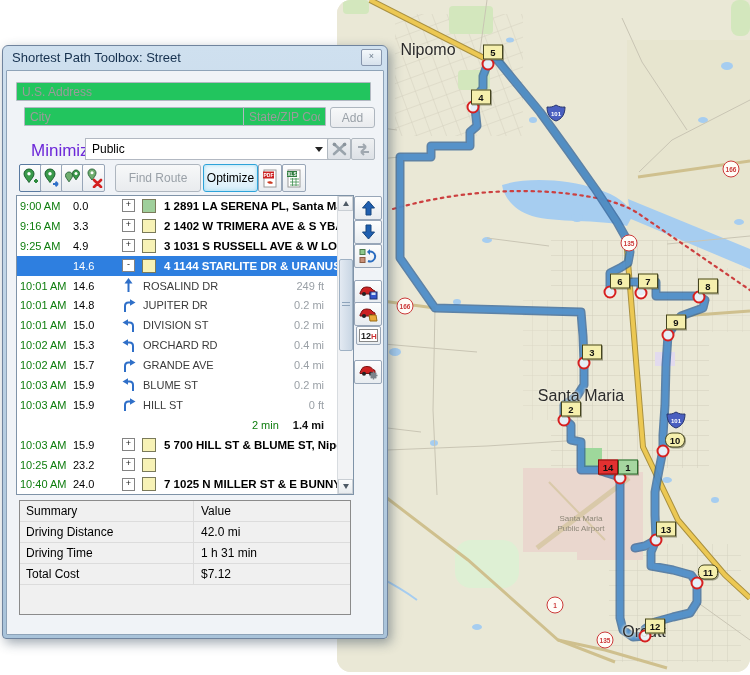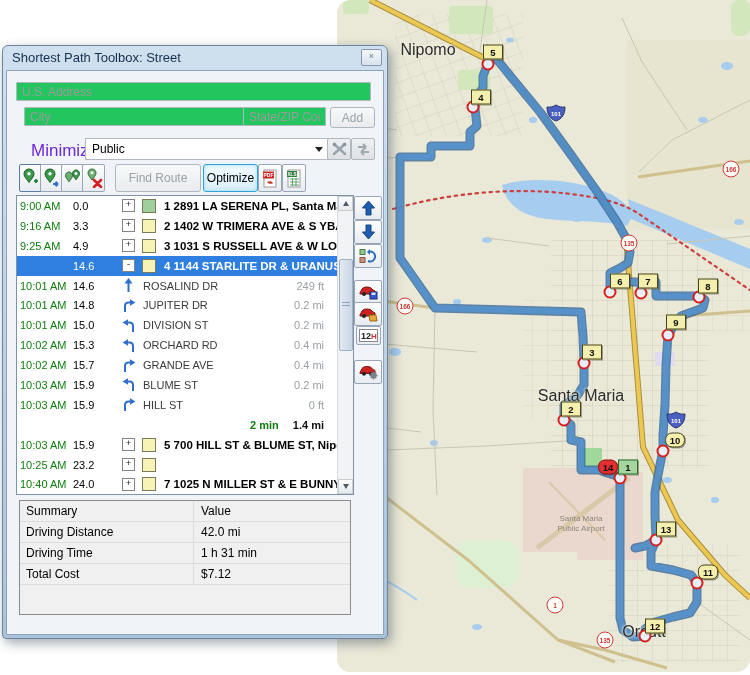--- a/index.html
+++ b/index.html
@@ -63,21 +63,21 @@
   .row.sel .c-dist{color:#fff;}
   .expander{width:11px;height:11px;flex:none;margin-left:14px;border:1px solid #838383;background:#fff;
        color:#222;font-size:9px;line-height:9px;text-align:center;}
   .swatch{width:12px;height:12px;flex:none;margin-left:7px;border:1px solid #7a7a5a;}
   .swatch.green{background:#9fcf9b;}
   .swatch.yellow{background:#f7f2b6;}
   .stoptext{margin-left:8px;font-weight:bold;font-size:11.5px;overflow:hidden;}
   .turn{width:14px;flex:none;margin-left:14px;display:flex;align-items:center;}
   .street{margin-left:7px;color:#3a3a3a;}
   .len{margin-left:auto;margin-right:14px;color:#9aa0a6;}
-  .subdur{margin-left:auto;color:#0e7d0e;font-weight:bold;}
+  .subdur{margin-left:auto;color:#0e7d0e;font-weight:normal;}
   .sublen{margin-left:14px;margin-right:14px;color:#111;font-weight:bold;}
   
   #vscroll{position:absolute;right:0;top:0;width:15px;bottom:0;background:#f2f3f5;border-left:1px solid #d8dce0;}
   .sc-btn{position:absolute;left:0;width:15px;height:15px;background:linear-gradient(#fbfcfd,#e8ebee);
        border:1px solid #c9ced4;box-sizing:border-box;display:flex;align-items:center;justify-content:center;}
   .sc-thumb{position:absolute;left:1px;width:12px;top:63px;height:90px;background:linear-gradient(90deg,#e3eaf2,#c9d6e4);
        border:1px solid #9fb1c4;border-radius:2px;}
   .sc-grip{position:absolute;left:2px;right:2px;top:50%;height:6px;transform:translateY(-50%);
        background:repeating-linear-gradient(#8ea4bb 0 1px,transparent 1px 3px);}
   .tri-up{width:0;height:0;border-left:3.5px solid transparent;border-right:3.5px solid transparent;border-bottom:5px solid #4e5a66;}
@@ -216,21 +216,21 @@
       <div class="mk-box " style="left: 371px; top: 286px;">8</div>
       <div class="mk-circle" style="left: 331px; top: 335px;"></div>
       <div class="mk-box " style="left: 339px; top: 322px;">9</div>
       <div class="mk-circle" style="left: 247px; top: 363px;"></div>
       <div class="mk-box " style="left: 255px; top: 352px;">3</div>
       <div class="mk-circle" style="left: 227px; top: 420px;"></div>
       <div class="mk-box " style="left: 234px; top: 409px;">2</div>
       <div class="mk-circle" style="left: 326px; top: 451px;"></div>
       <div class="mk-box " style="left: 338px; top: 440px; border-radius: 7px;">10</div>
       <div class="mk-circle" style="left: 283px; top: 478px;"></div>
-      <div class="mk-box red" style="left: 271px; top: 467px; border-radius: 7px;">14</div>
+      <div class="mk-box red" style="left: 271px; top: 467px;">14</div>
       <div class="mk-box green" style="left: 291px; top: 467px;">1</div>
       <div class="mk-circle" style="left: 319px; top: 540px;"></div>
       <div class="mk-box " style="left: 329px; top: 529px;">13</div>
       <div class="mk-circle" style="left: 360px; top: 583px;"></div>
       <div class="mk-box " style="left: 371px; top: 572px; border-radius: 6px;">11</div>
       <div class="mk-circle" style="left: 308px; top: 636px;"></div>
       <div class="mk-box " style="left: 318px; top: 626px;">12</div>
       <div class="shield-us" style="left: 219px; top: 113px;">
         <svg width="20" height="18" viewBox="0 0 20 18">
           <path d="M10,1 C13,3 16,3.4 19,3 C19,10 16,15 10,17 C4,15 1,10 1,3 C4,3.4 7,3 10,1 Z" fill="#4a5fc0" stroke="#27356e"></path>

